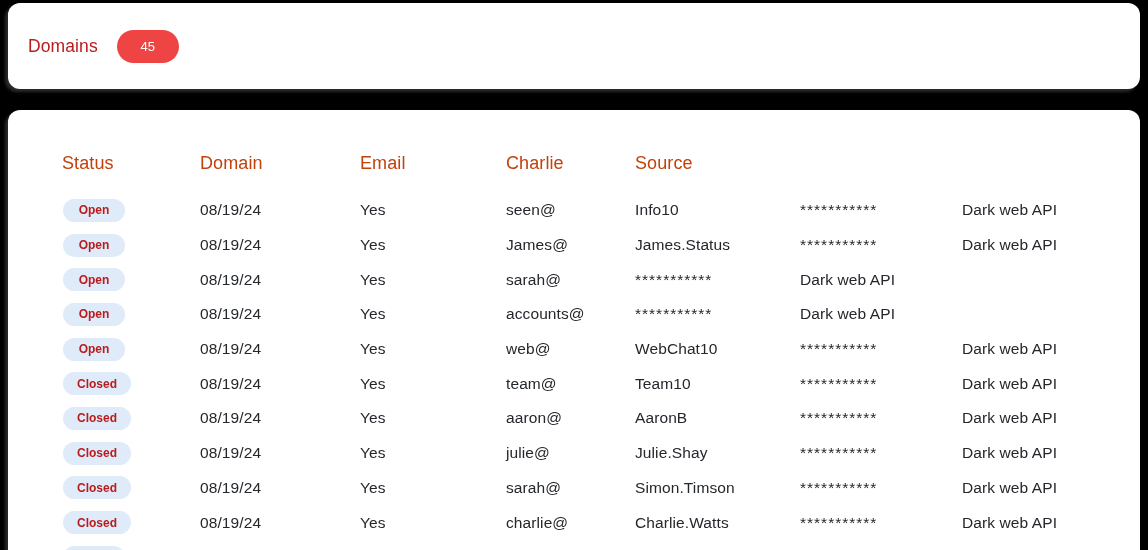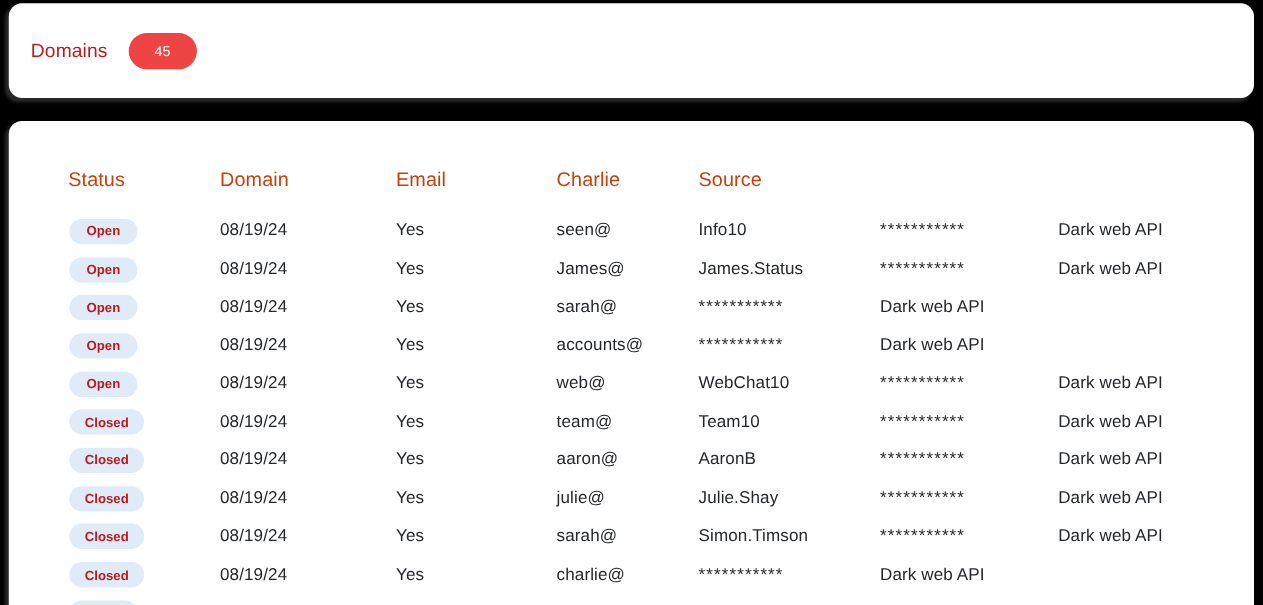--- a/index.html
+++ b/index.html
@@ -218,20 +218,21 @@
     <span class="cell cell-source">Dark web API</span>
   </div>
 
   <div class="grid-row table-row">
     <div class="status-cell">
       <span class="status-badge">Closed</span>
     </div>
     <span class="cell cell-last-seen">08/19/24</span>
     <span class="cell cell-domain">Yes</span>
     <span class="cell cell-email">charlie@</span>
+    <span class="cell cell-username">Charlie.Watts</span>
     <span class="cell cell-password">***********</span>
     <span class="cell cell-source">Dark web API</span>
   </div>
 
   <div class="grid-row table-row">
     <div class="status-cell">
       <span class="status-badge"></span>
     </div>
     <span class="cell cell-last-seen"></span>
     <span class="cell cell-domain"></span>

